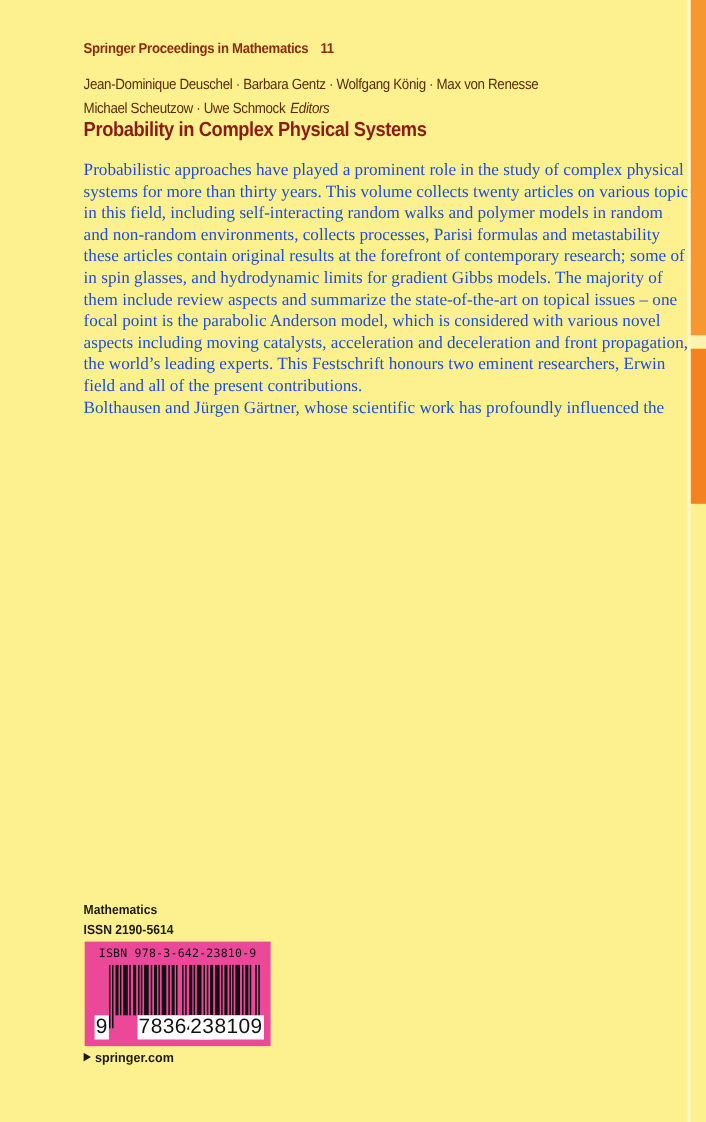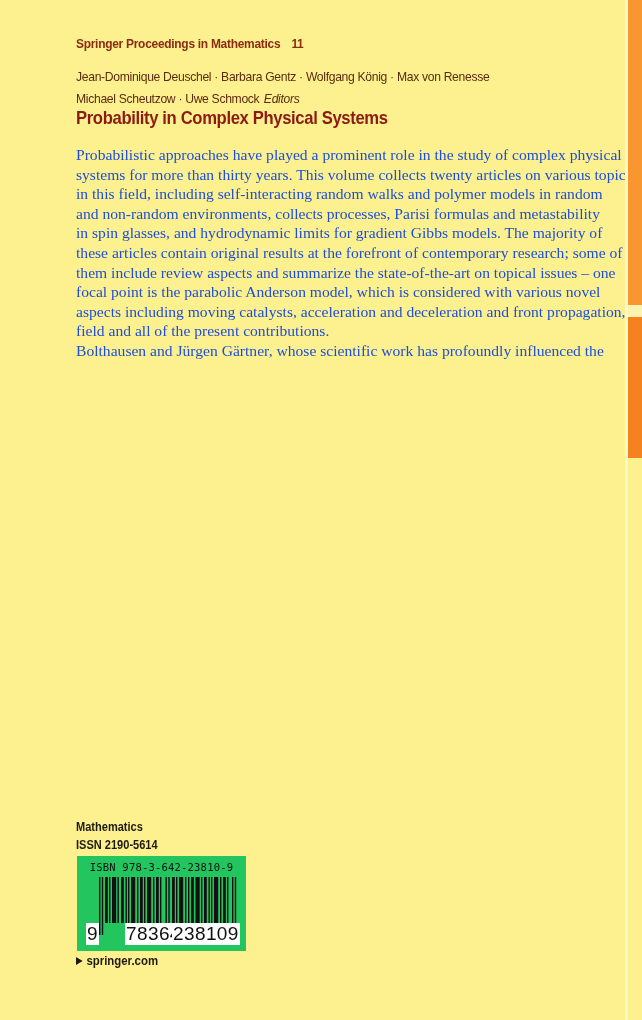--- a/index.html
+++ b/index.html
@@ -36,21 +36,21 @@
     .body-text .ln { display: block; text-align: justify; text-align-last: justify; white-space: nowrap; height: 19.6px; }
     .body-text .ln.last { text-align-last: left; }
     .subject {
       position: absolute; left: 76px; top: 818px;
       font-family: "Liberation Sans", sans-serif; font-weight: bold;
       font-size: 12px; line-height: 18px; color: #1E1A12;
       transform: scaleX(0.92); transform-origin: left top;
     }
     .barcode-box {
       position: absolute; left: 77px; top: 856px; width: 169px; height: 95px;
-      background: #22c55e;
+      background: #ec4899;
     }
     .isbn-text {
       position: absolute; left: 0; right: 0; top: 5px; text-align: center;
       font-family: "DejaVu Sans Mono", monospace; font-size: 10.5px; color: #111;
       letter-spacing: 0.2px;
     }
     .bars {
       position: absolute; left: 22px; top: 21px; width: 140px; height: 58px;
     }
     .ean-digits {
@@ -92,25 +92,26 @@
     <div><span>Michael Scheutzow · Uwe Schmock</span><span class="editors">Editors</span></div>
   </div>
 
   <div class="title">Probability in Complex Physical Systems</div>
 
   <div class="body-text">
     <span class="ln">Probabilistic approaches have played a prominent role in the study of complex physical</span>
     <span class="ln">systems for more than thirty years. This volume collects twenty articles on various topics</span>
     <span class="ln">in this field, including self-interacting random walks and polymer models in random</span>
     <span class="ln">and non-random environments, collects processes, Parisi formulas and metastability</span>
+    <span class="ln">these articles contain original results at the forefront of contemporary research; some of</span>
     <span class="ln">in spin glasses, and hydrodynamic limits for gradient Gibbs models. The majority of</span>
-    <span class="ln">these articles contain original results at the forefront of contemporary research; some of</span>
     <span class="ln">them include review aspects and summarize the state-of-the-art on topical issues – one</span>
     <span class="ln">focal point is the parabolic Anderson model, which is considered with various novel</span>
     <span class="ln">aspects including moving catalysts, acceleration and deceleration and front propagation,</span>
+    <span class="ln">the world’s leading experts. This Festschrift honours two eminent researchers, Erwin</span>
     <span class="ln last">field and all of the present contributions.</span>
     <span class="ln">Bolthausen and Jürgen Gärtner, whose scientific work has profoundly influenced the</span>
   </div>
 
   <div class="subject">
     <div>Mathematics</div>
     <div>ISSN 2190-5614</div>
   </div>
 
   <div class="barcode-box">

